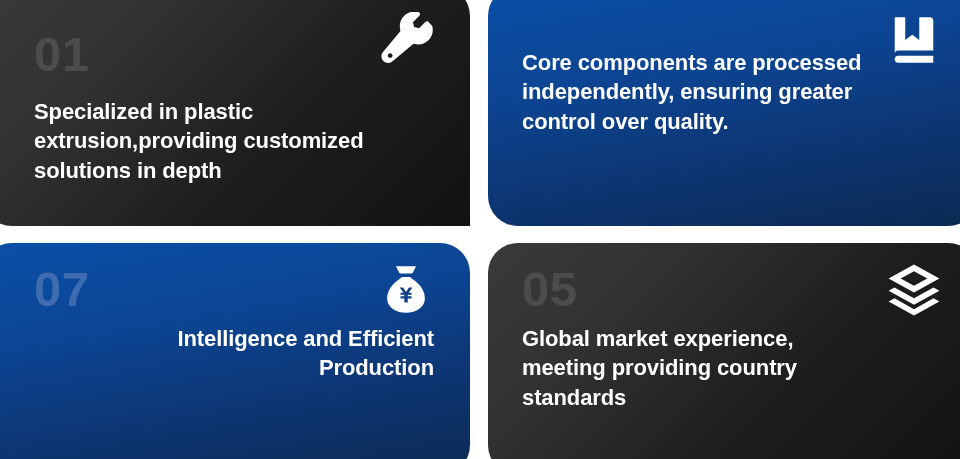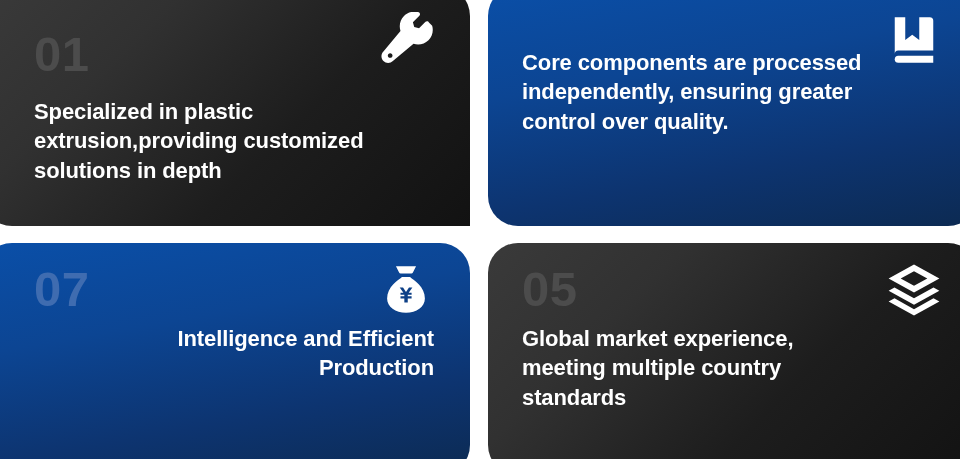--- a/index.html
+++ b/index.html
@@ -137,21 +137,21 @@
         <path d="M27.4 18.3h9.2c2.2 2.1 6.4 4.6 9.9 8.4 4.2 4.5 7.1 9.9 7.1 16.1C53.6 52.4 44 59 32 59s-21.6-6.6-21.6-16.2c0-6.2 2.9-11.6 7.1-16.1 3.5-3.8 7.7-6.3 9.9-8.4z"></path>
         <path d="M28.6 30.2l3.4 5.2 3.4-5.2h3.9l-4.2 6.1h3.3v2.4h-4.4v1.7h4.4v2.4h-4.4v4.6h-3.9v-4.6h-4.4v-2.4h4.4v-1.7h-4.4v-2.4h3.3l-4.2-6.1h3.8z" fill="#0c3f86"></path>
       </svg>
     </span>
   </div>
 
   <div class="card card-04 dark">
     <div class="inner">
       <div class="num">05</div>
       <div class="headline">Global market experience,
-meeting multiple country
+meeting providing country
 standards</div>
     </div>
     <span class="icon">
       <svg viewBox="0 0 64 64" aria-hidden="true">
         <path d="M32 4L3 20l29 16 29-16L32 4zm0 7.6L47.2 20 32 28.4 16.8 20 32 11.6z"></path>
         <path d="M9.7 30.2L3 34l29 16 29-16-6.7-3.8L32 42.6 9.7 30.2z"></path>
         <path d="M9.7 42.6L3 46.4l29 16 29-16-6.7-3.8L32 55 9.7 42.6z"></path>
       </svg>
     </span>
   </div>

